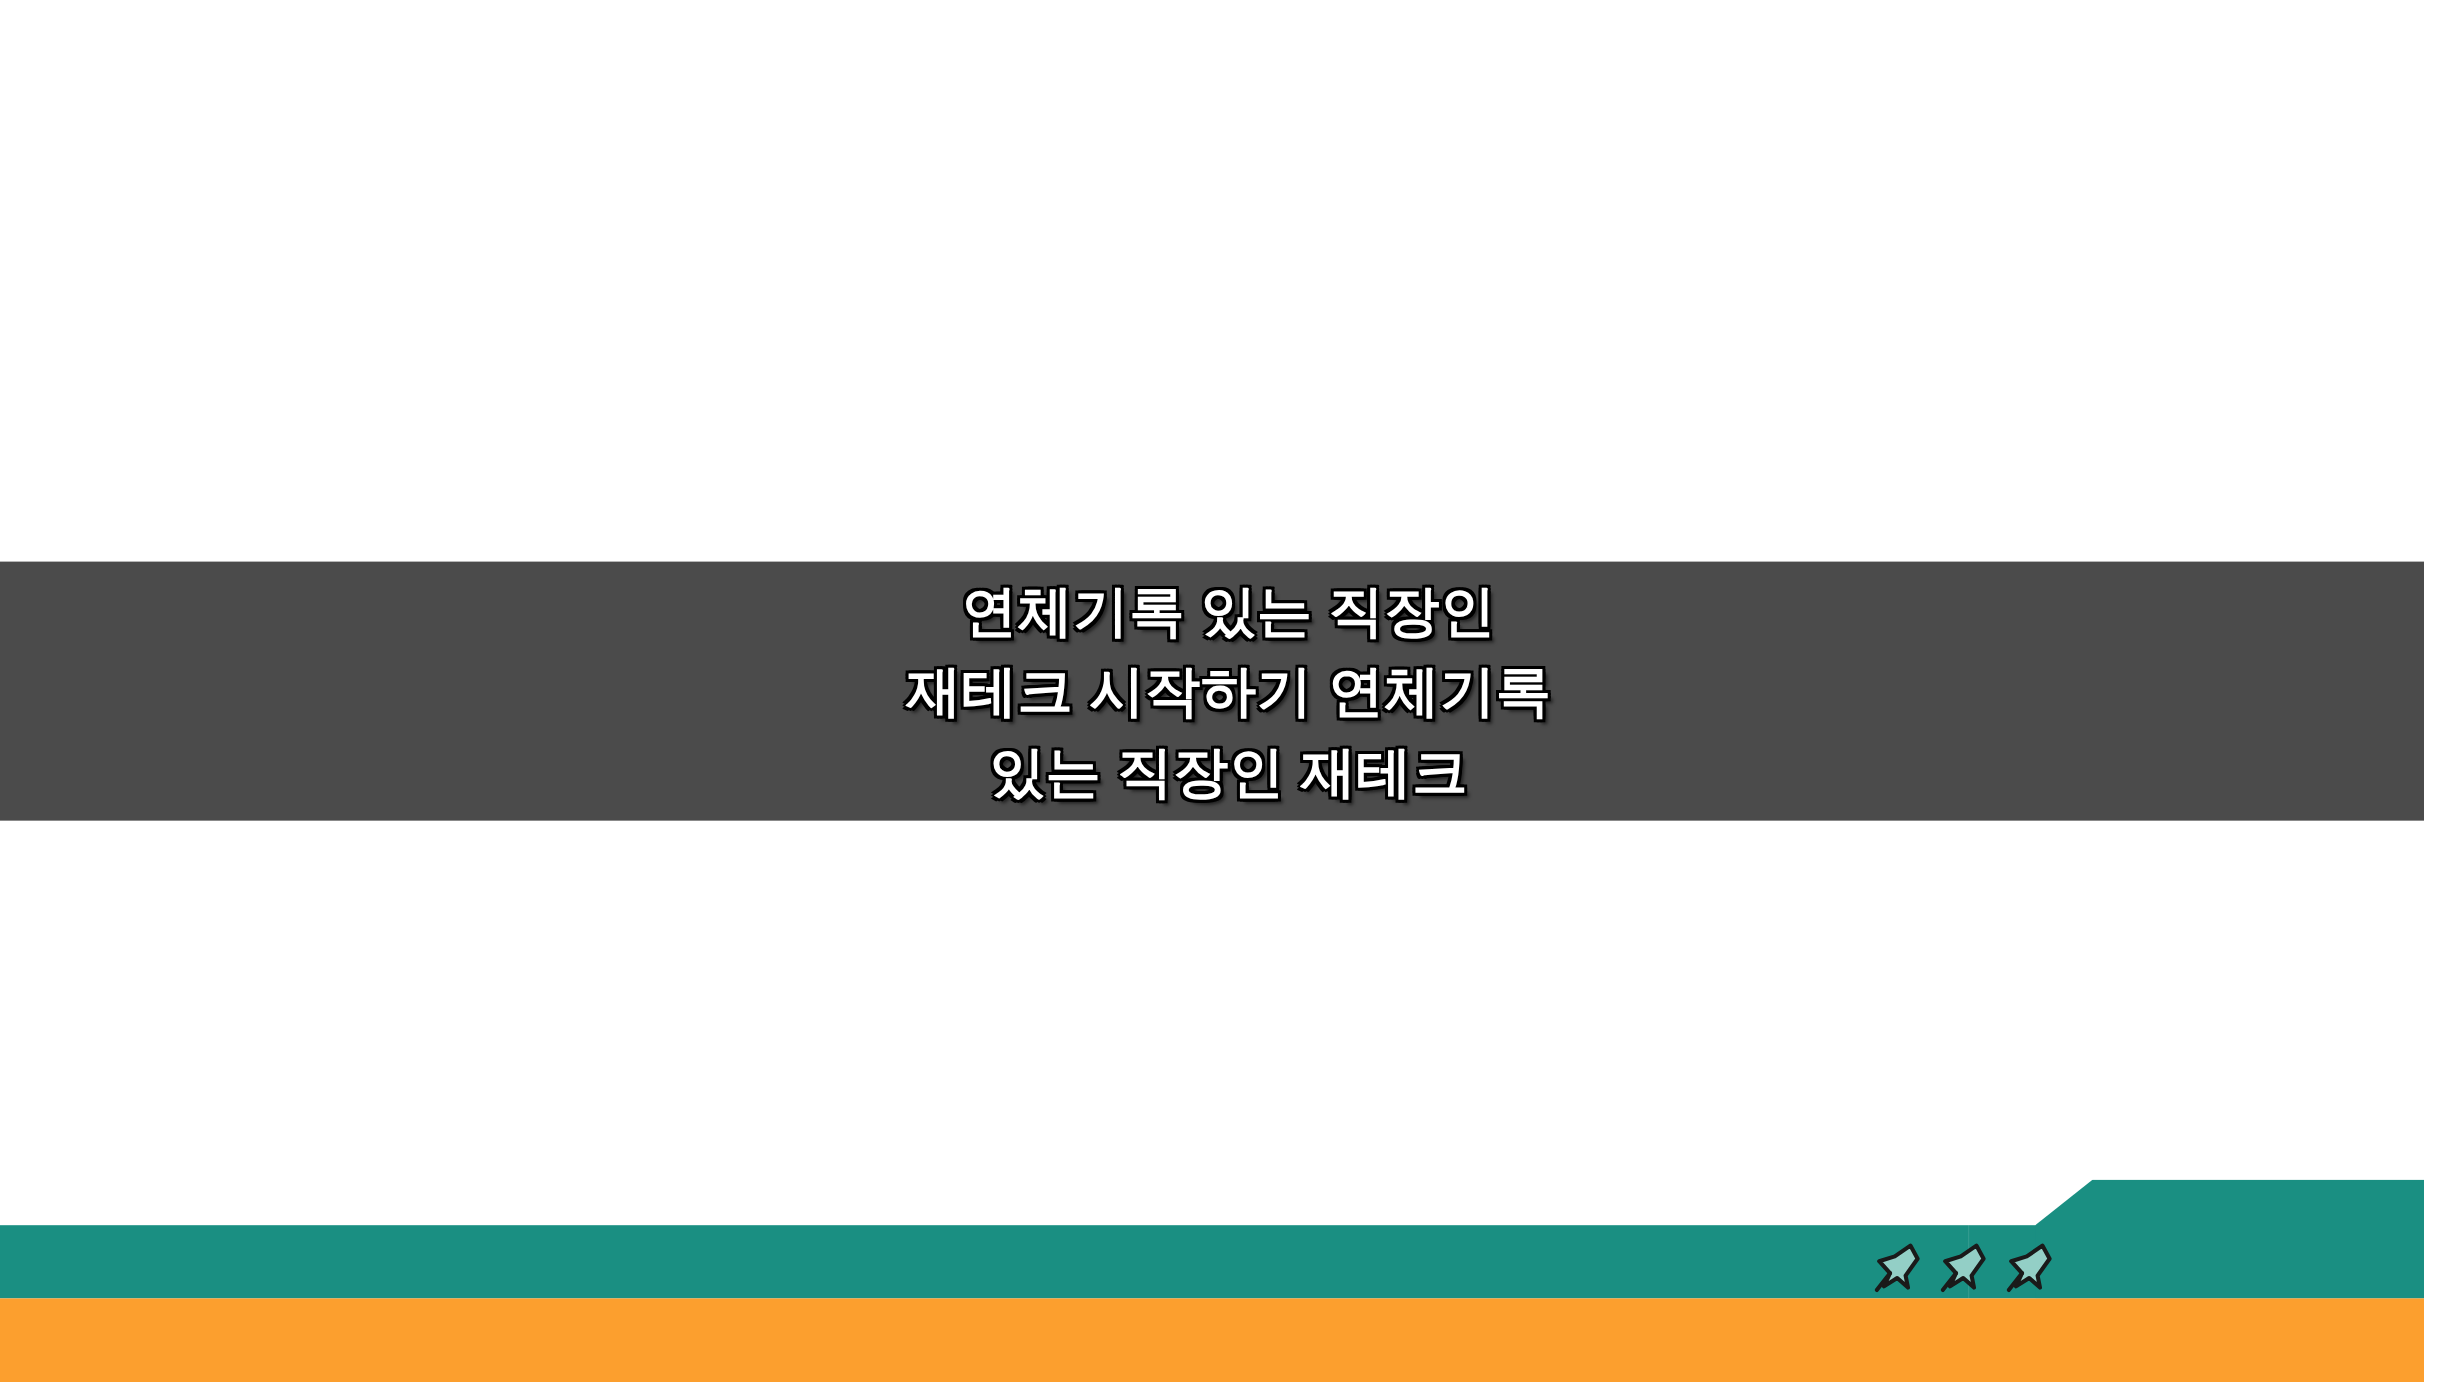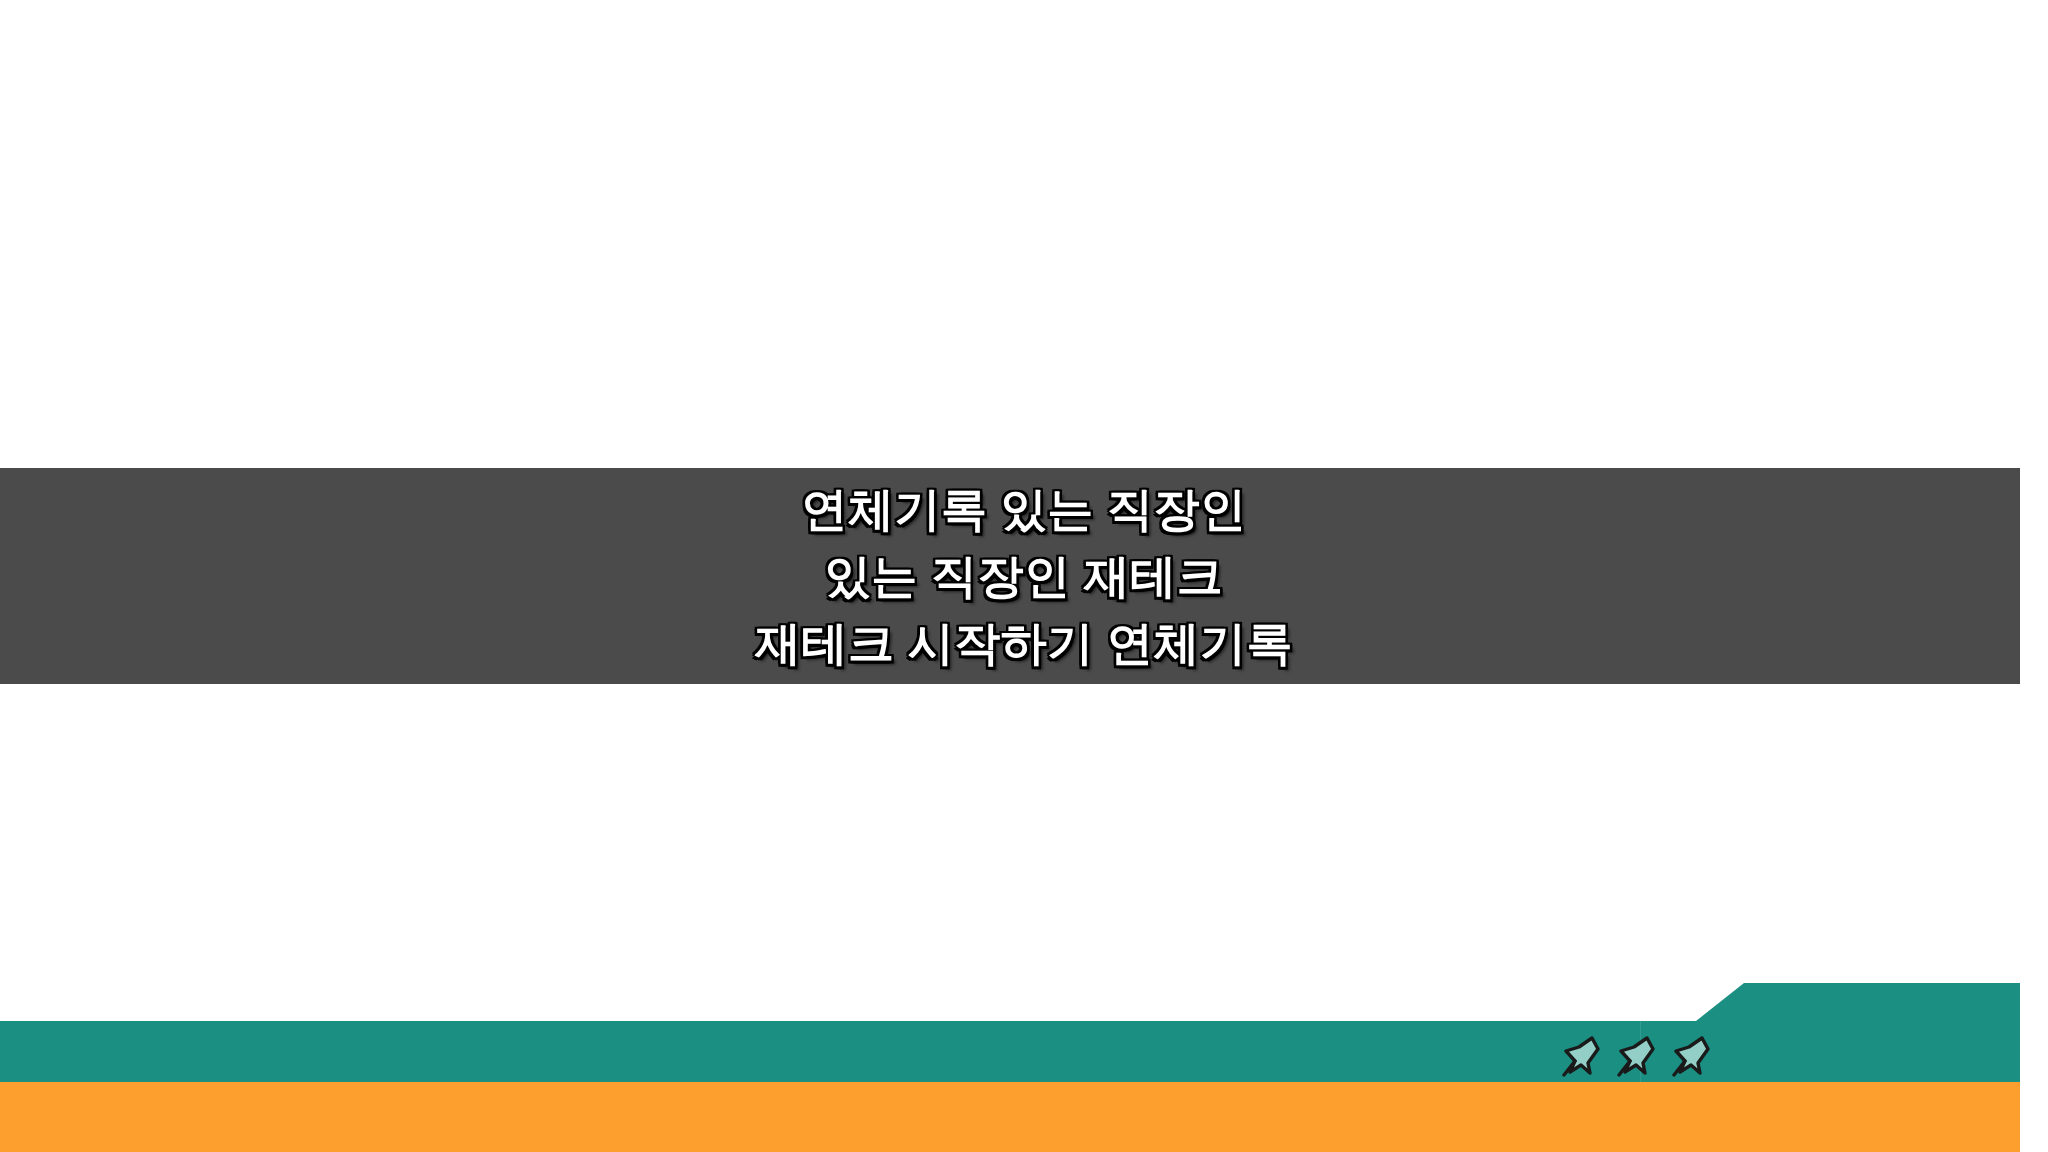--- a/index.html
+++ b/index.html
@@ -140,22 +140,22 @@
 </style>
 </head>
 <body>
 
 <div id="stage">
 
   <div class="top-blank"></div>
 
   <div class="title-banner">
     <div class="title-line">연체기록 있는 직장인</div>
+    <div class="title-line">재테크 시작하기 연체기록</div>
     <div class="title-line">있는 직장인 재테크</div>
-    <div class="title-line">재테크 시작하기 연체기록</div>
   </div>
 
   <div class="mid-blank"></div>
 
   <div class="footer">
 
     <div class="teal-base"></div>
     <div class="teal-tab"></div>
     <div class="teal-seam"></div>
 

